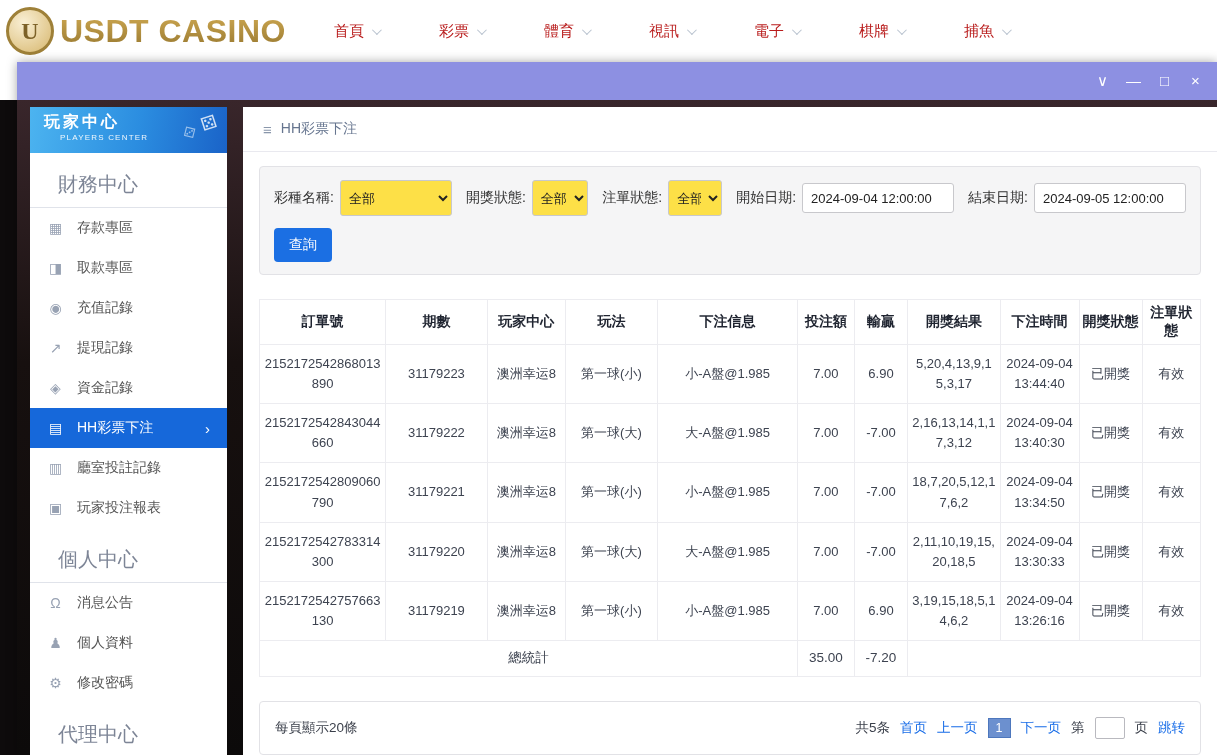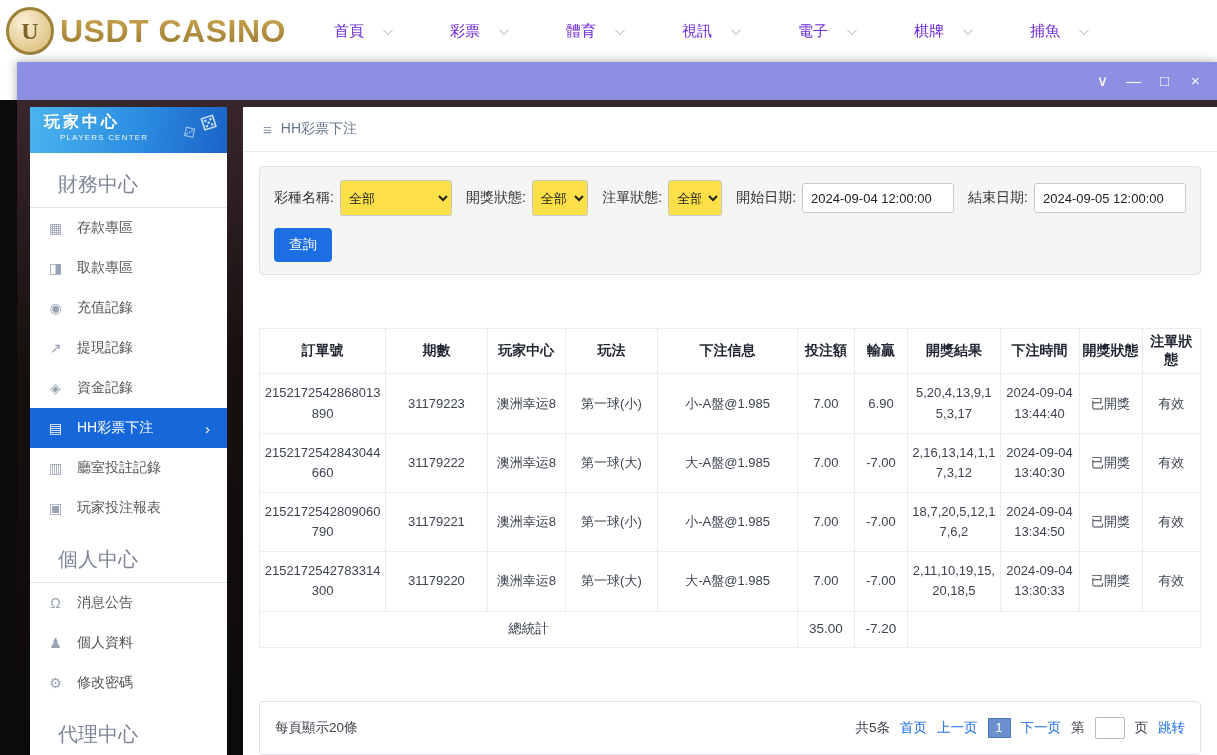--- a/index.html
+++ b/index.html
@@ -4,21 +4,21 @@
 <style>
 *{box-sizing:border-box;margin:0;padding:0;}
 html,body{width:1217px;height:755px;}
 body{font-family:"Liberation Sans","DejaVu Sans",sans-serif;position:relative;background:#fff;overflow:hidden;}
 
 .site-header{position:absolute;top:0;left:0;width:100%;height:62px;background:#fff;display:flex;align-items:center;}
 .logo{display:flex;align-items:center;gap:6px;margin-left:6px;cursor:pointer;}
 .logo-emblem{width:48px;height:48px;border-radius:50%;border:3px solid #9e8038;background:radial-gradient(circle at 35% 30%,#f9efd4,#d7b76e);display:flex;align-items:center;justify-content:center;color:#7c6128;font-weight:bold;font-size:24px;font-family:"Liberation Serif",serif;}
 .logo-text{font-size:32px;font-weight:bold;letter-spacing:.5px;background:linear-gradient(180deg,#cfa952,#96772f);-webkit-background-clip:text;background-clip:text;color:transparent;}
 .main-nav{display:flex;gap:60px;margin-left:48px;}
-.nav-item{display:flex;align-items:center;gap:19px;font-size:15px;color:#6d28d9;cursor:pointer;}
+.nav-item{display:flex;align-items:center;gap:8px;font-size:15px;color:#b91c1c;cursor:pointer;}
 .chev{width:7px;height:7px;border-right:1.6px solid #b9c3cf;border-bottom:1.6px solid #b9c3cf;transform:rotate(45deg) translateY(-2px);display:inline-block;}
 
 .left-dark{position:absolute;left:0;top:100px;width:17px;bottom:0;background:#0e0b0c;}
 
 .window{position:absolute;top:62px;left:17px;right:0;bottom:0;display:flex;flex-direction:column;box-shadow:0 0 10px rgba(0,0,0,.35);}
 .titlebar{height:38px;flex:0 0 38px;background:#8d90e2;display:flex;align-items:center;justify-content:flex-end;padding-right:6px;}
 .win-btn{width:31px;text-align:center;color:#fff;font-size:15px;cursor:pointer;line-height:38px;}
 .window-body{flex:1;min-height:0;background:linear-gradient(180deg,#39262b 0%,#17100f 40%,#0c0a0a 100%);padding:7px 0 0 13px;display:flex;gap:16px;}
 
 .sidebar{width:197px;flex:0 0 197px;background:#fff;display:flex;flex-direction:column;overflow:hidden;}
@@ -275,20 +275,33 @@
                   <td>澳洲幸运8</td>
                   <td>第一球(大)</td>
                   <td>大-A盤@1.985</td>
                   <td>7.00</td>
                   <td>-7.00</td>
                   <td>2,11,10,19,15,20,18,5</td>
                   <td>2024-09-04 13:30:33</td>
                   <td>已開獎</td>
                   <td>有效</td>
                 </tr>
+                <tr>
+                  <td>2152172542757663130</td>
+                  <td>31179219</td>
+                  <td>澳洲幸运8</td>
+                  <td>第一球(小)</td>
+                  <td>小-A盤@1.985</td>
+                  <td>7.00</td>
+                  <td>6.90</td>
+                  <td>3,19,15,18,5,14,6,2</td>
+                  <td>2024-09-04 13:26:16</td>
+                  <td>已開獎</td>
+                  <td>有效</td>
+                </tr>
                 <tr class="summary">
                   <td colspan="5">總統計</td>
                   <td>35.00</td>
                   <td>-7.20</td>
                   <td colspan="4"></td>
                 </tr>
               </tbody>
             </table>
         </div>
 

